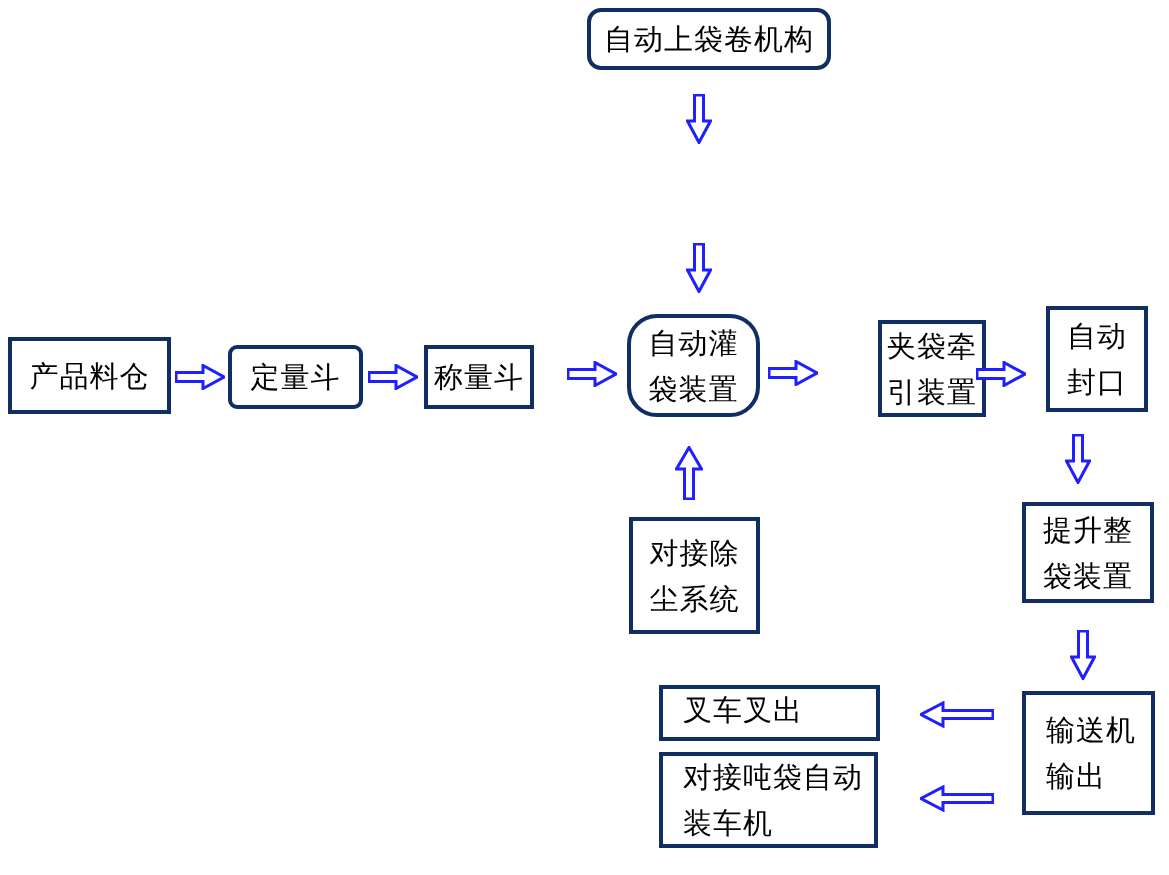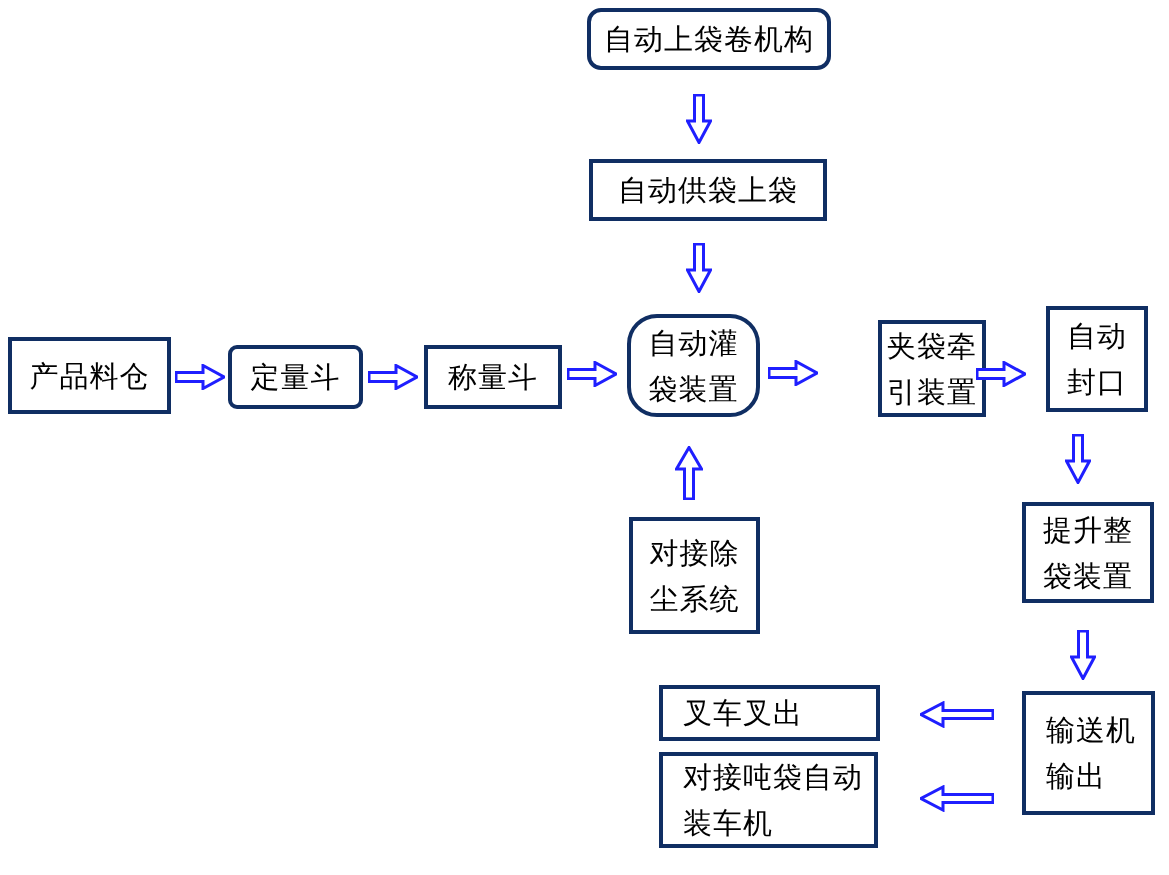--- a/index.html
+++ b/index.html
@@ -44,28 +44,28 @@
     stroke: #1F1FFF;
     stroke-width: 3;
     stroke-linejoin: miter;
   }
 
   
   #n-bag-roll      { left: 587px;  top: 8px;   width: 244px; height: 62px; border-radius: 14px;  }
   #n-bag-supply    { left: 589px;  top: 159px; width: 238px; height: 62px;  }
   #n-product-silo  { left: 8px;    top: 337px; width: 163px; height: 77px;  }
   #n-dosing        { left: 228px;  top: 345px; width: 135px; height: 64px; border-radius: 9px;  }
-  #n-weighing      { left: 424px;  top: 345px; width: 138px; height: 64px; text-align: center;  }
+  #n-weighing      { left: 424px;  top: 345px; width: 110px; height: 64px; text-align: center;  }
   #n-filling       { left: 627px;  top: 314px; width: 133px; height: 103px; border-radius: 30px; }
   #n-clamp         { left: 835px;  top: 320px; width: 108px; height: 97px; margin-left: 43px;  }
   #n-sealing       { left: 1033px; top: 306px; width: 102px; height: 106px; margin-left: 13px; }
   #n-dust          { left: 629px;  top: 517px; width: 131px; height: 117px; }
   #n-lifting       { left: 1022px; top: 502px; width: 132px; height: 101px; }
   #n-conveyor      { left: 1022px; top: 691px; width: 133px; height: 124px; }
-  #n-forklift      { left: 659px;  top: 685px; width: 221px; height: 56px;  }
+  #n-forklift      { left: 659px;  top: 685px; width: 221px; height: 56px; font-family: Liberation Mono, monospace;  }
   #n-loader        { left: 659px;  top: 752px; width: 219px; height: 96px;  }
 
   
   #a1  { left: 686px;  top: 94px;  }
   #a2  { left: 686px;  top: 243px; }
   #a3  { left: 175px;  top: 364px; }
   #a4  { left: 368px;  top: 364px; }
   #a5  { left: 567px;  top: 361px; }
   #a6  { left: 768px;  top: 360px; }
   #a7  { left: 976px;  top: 361px; }
@@ -79,21 +79,20 @@
 <body>
 
 <div id="canvas">
 
   <div id="n-bag-roll" class="node">自动上袋卷机构</div>
 
   <svg id="a1" class="arrow" width="26" height="50" viewBox="0 0 26 50">
     <polygon points="8.5,1 17.5,1 17.5,27 24.5,27 13,48.5 1.5,27 8.5,27"></polygon>
   </svg>
 
-  <div id="n-bag-supply" class="node">自动供袋上袋</div>
 
   <svg id="a2" class="arrow" width="26" height="50" viewBox="0 0 26 50">
     <polygon points="8.5,1 17.5,1 17.5,27 24.5,27 13,48.5 1.5,27 8.5,27"></polygon>
   </svg>
 
   <div id="n-product-silo" class="node">产品料仓</div>
 
   <svg id="a3" class="arrow" width="50" height="26" viewBox="0 0 50 26">
     <polygon points="1,8.5 28,8.5 28,1.5 49,13 28,24.5 28,17.5 1,17.5"></polygon>
   </svg>

